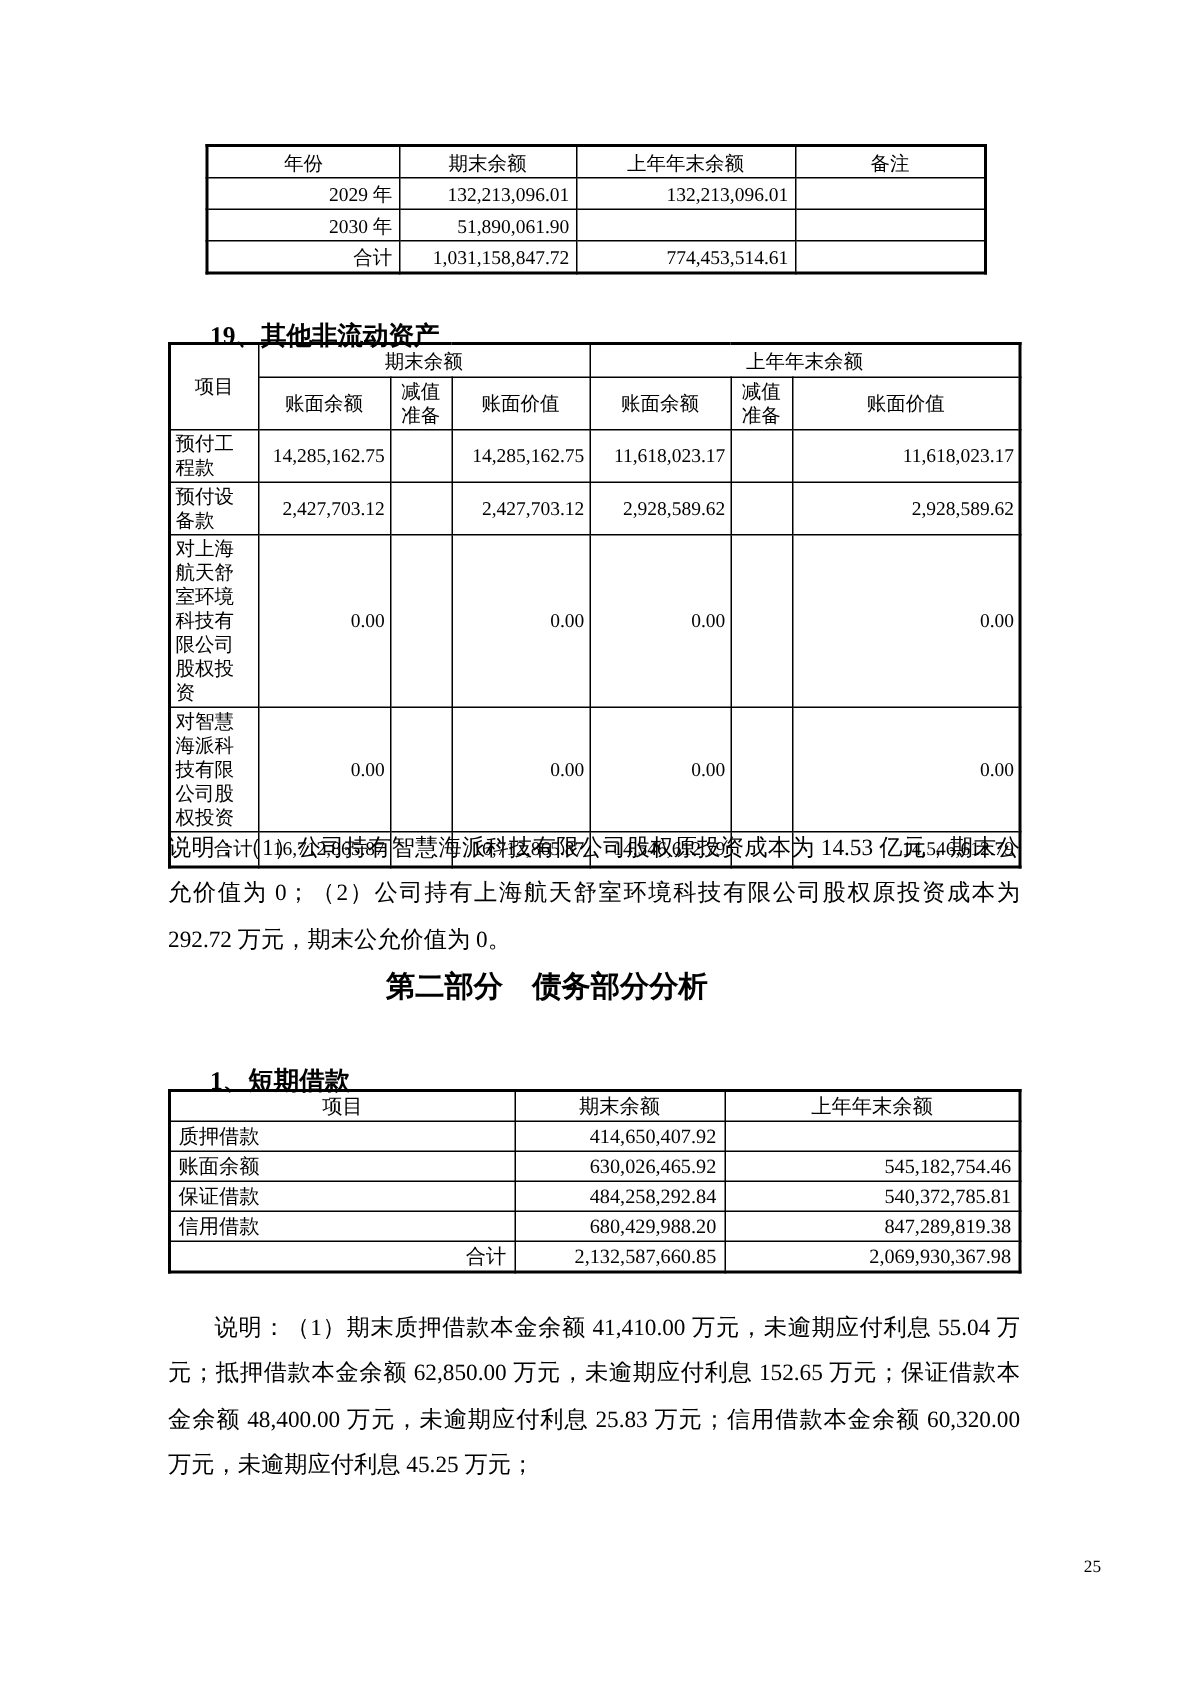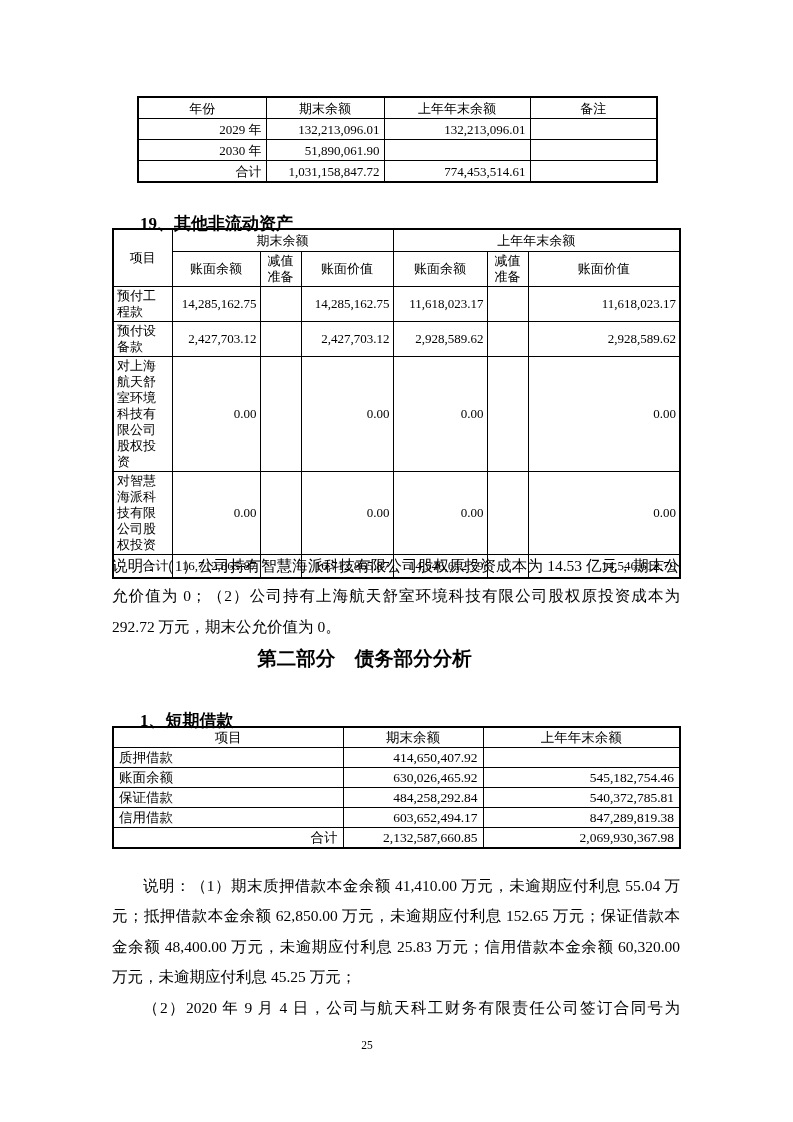--- a/index.html
+++ b/index.html
@@ -64,21 +64,21 @@
   .para {
     position:absolute; left:112px; width:568px;
     font-size:15.5px; line-height:30.5px;
     text-align:justify;
   }
   .p-note19 { top:535px; }
   .p-note1  { top:855px; text-indent:31px; }
   .p-note2  { top:977px; text-indent:31px; text-align-last:justify; }
   .pageno {
     position:absolute; left:0; top:1039px; width:734px;
-    text-align:center; font-size:11.5px;
+    text-align:right; font-size:11.5px;
   }
 </style>
 </head>
 <body>
 
 <div class="page">
 
   <table class="t t1">
     <colgroup>
       <col style="width:128px">
@@ -220,29 +220,28 @@
         <td class="num">630,026,465.92</td>
         <td class="num">545,182,754.46</td>
       </tr>
       <tr>
         <td class="cl">保证借款</td>
         <td class="num">484,258,292.84</td>
         <td class="num">540,372,785.81</td>
       </tr>
       <tr>
         <td class="cl">信用借款</td>
-        <td class="num">603,652,494.17</td>
+        <td class="num">680,429,988.20</td>
         <td class="num">847,289,819.38</td>
       </tr>
       <tr>
         <td class="cc">合计</td>
         <td class="num">2,132,587,660.85</td>
         <td class="num">2,069,930,367.98</td>
       </tr>
     </tbody>
   </table>
 
   <p class="para p-note1">说明：（1）期末质押借款本金余额 41,410.00 万元，未逾期应付利息 55.04 万元；抵押借款本金余额 62,850.00 万元，未逾期应付利息 152.65 万元；保证借款本金余额 48,400.00 万元，未逾期应付利息 25.83 万元；信用借款本金余额 60,320.00 万元，未逾期应付利息 45.25 万元；</p>
-  <p class="para p-note2">（2）2020 年 9 月 4 日，公司与航天科工财务有限责任公司签订合同号为</p>
 
   <div class="pageno">25</div>
 
 </div>
 
 </body></html>

